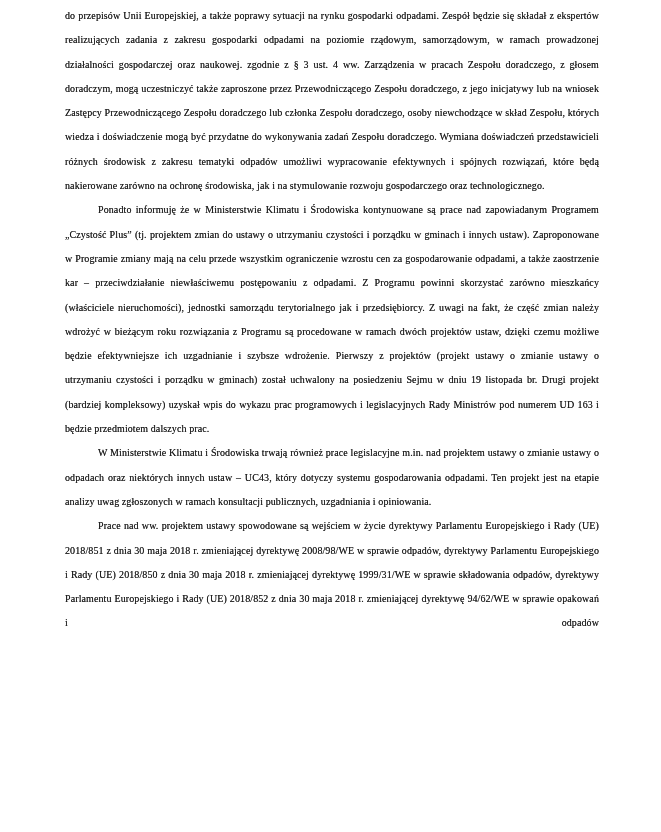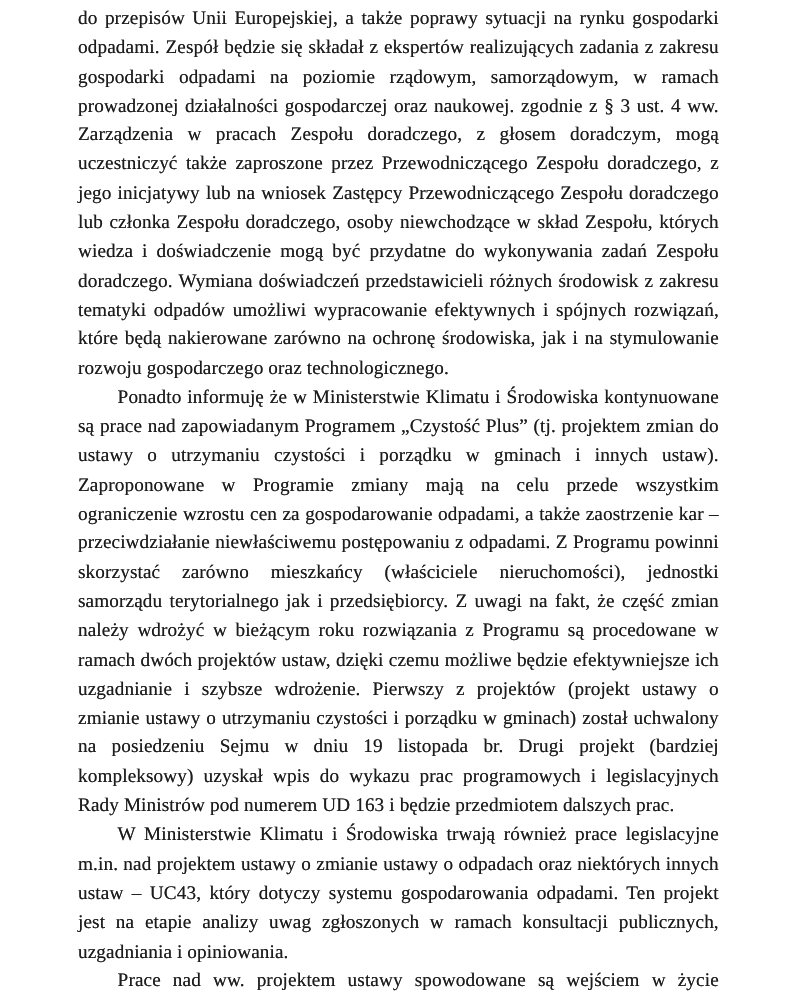--- a/index.html
+++ b/index.html
@@ -16,21 +16,21 @@
   .page {
     box-sizing: border-box;
     width: 661px;
     height: 832px;
     padding: 4px 62px 0 65px;
     background: #ffffff;
   }
   .doc-text p {
     margin: 0;
     font-family: "Liberation Serif", "DejaVu Serif", serif;
-    font-size: 16px;
+    font-size: 10px;
     line-height: 24.3px;
     color: #1d1d1d;
     text-align: justify;
     text-justify: inter-word;
     
     text-shadow: 0 0 0.45px rgba(20,20,20,0.75);
     letter-spacing: 0.1px;
   }
   .doc-text p.indent {
     text-indent: 33px;

